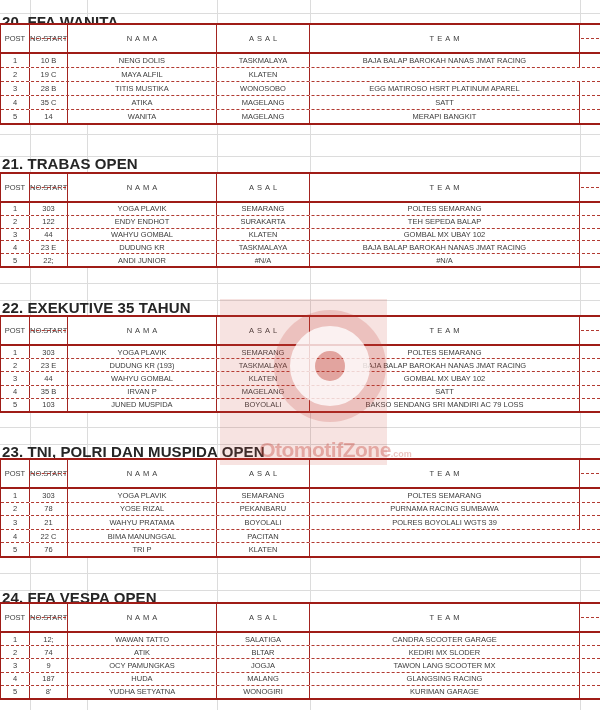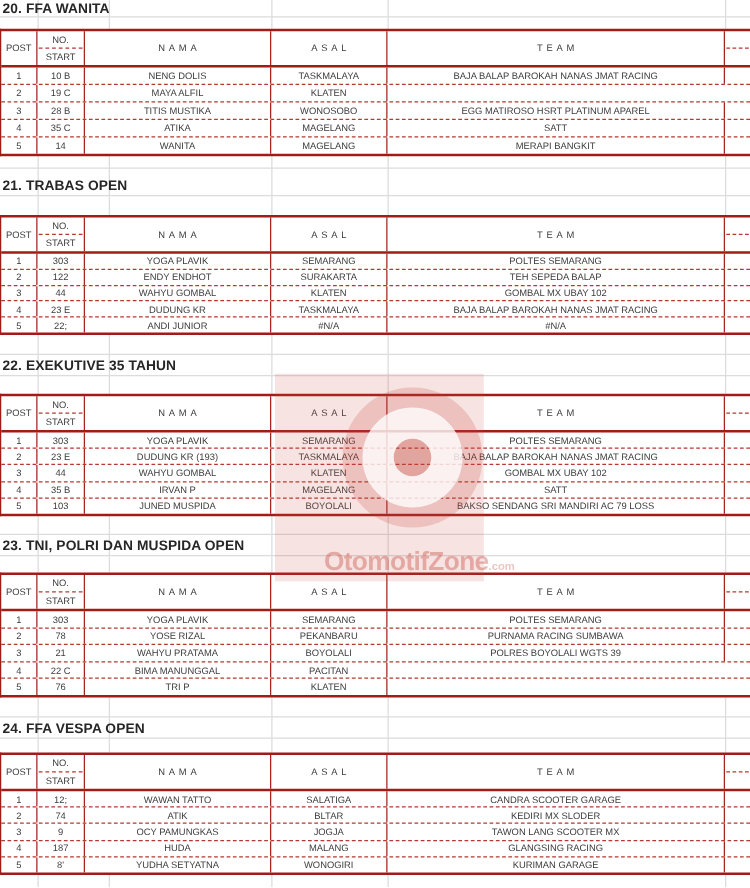--- a/index.html
+++ b/index.html
@@ -2,36 +2,36 @@
 <html><head>
 <meta charset="utf-8">
 <style>
   html,body{margin:0;padding:0;background:#fff;}
   .page{position:relative;width:600px;height:710px;background:#ffffff;overflow:hidden;
         font-family:"Liberation Sans",sans-serif;}
   
   .gl{position:absolute;background:#dcdcdc;z-index:0;}
   
   .sec{position:absolute;left:0;width:600px;z-index:1;}
-  .sec-title{position:absolute;top:0;left:2px;margin:0;font-size:11px;font-weight:bold;
+  .sec-title{position:absolute;top:12px;left:2px;margin:0;font-size:15px;font-weight:bold;
              color:#262626;letter-spacing:.1px;white-space:nowrap;}
   .tbl{position:absolute;left:0;width:600px;background:#fff;box-sizing:border-box;
        border-top:2px solid #9f1c17;border-bottom:2px solid #9f1c17;border-left:1px solid #9f1c17;
        display:flex;flex-direction:column;}
   .thead{height:29px;min-height:29px;display:flex;border-bottom:2px solid #9f1c17;box-sizing:border-box;}
   .hc,.tc{box-sizing:border-box;border-right:1px solid #a32420;display:flex;align-items:center;
           justify-content:center;font-size:7.5px;color:#3c3c3c;position:relative;white-space:nowrap;overflow:hidden;}
   .c-post{width:29px;}
   .c-nostart{width:38px;}
   .c-nama{width:149px;}
   .c-asal{width:93px;}
   .c-team{width:270px;}
   .c-cut{flex:1;border-right:none;}
   .spread{letter-spacing:3px;padding-left:3px;}
-  .hc.c-nostart{flex-direction:column;justify-content:stretch;align-items:stretch;}
+  .hc.c-nostart{justify-content:stretch;align-items:stretch;}
   .hc.c-nostart .half{flex:1;display:flex;align-items:center;justify-content:center;}
   .hdash{position:absolute;left:1px;right:1px;top:13px;border-top:1px dashed #b23a31;}
   .tbody{flex:1;display:flex;flex-direction:column;}
   .trow{flex:1;display:flex;}
   .trow + .trow{border-top:1px dashed #b23a31;}
   
   .wm{position:absolute;left:220px;top:299px;width:167px;height:166px;z-index:5;pointer-events:none;}
   .wm-rect{position:absolute;left:0;top:0;right:0;bottom:0;background:rgba(205,80,66,.16);}
   .wm-disc{position:absolute;left:54px;top:11px;width:112px;height:112px;border-radius:50%;
            background:rgba(193,62,50,.20);}

